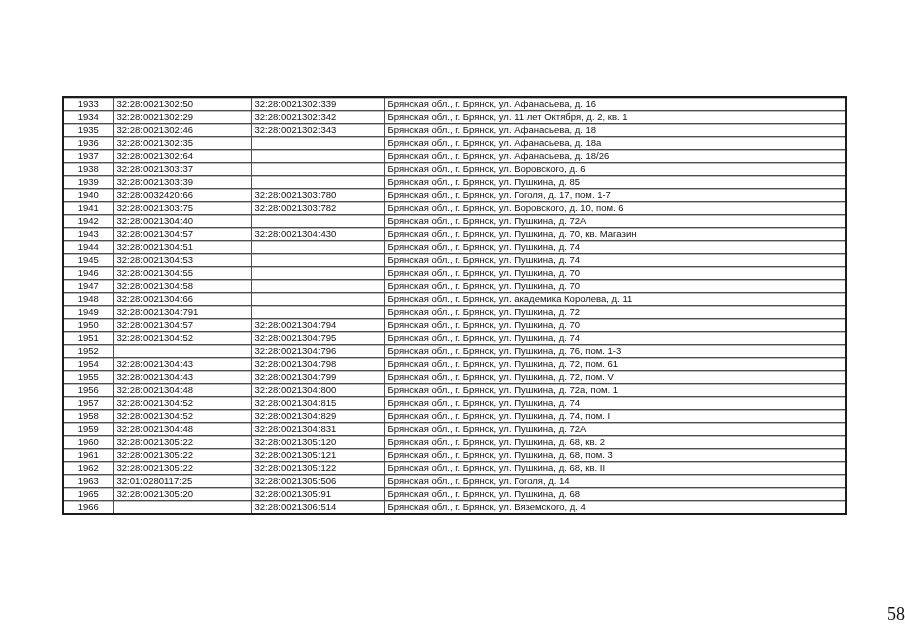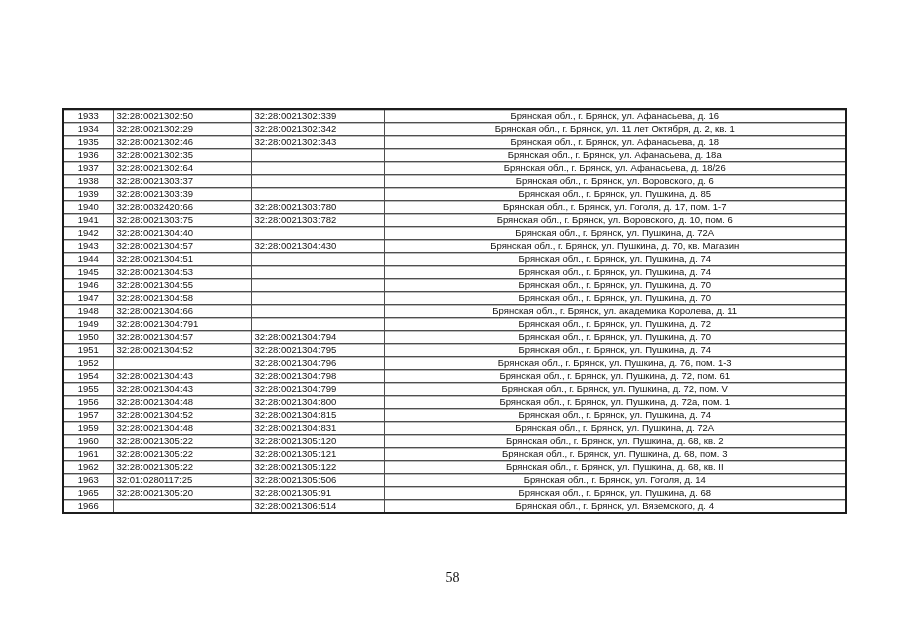--- a/index.html
+++ b/index.html
@@ -11,54 +11,54 @@
     position: relative;
     width: 905px;
     height: 640px;
     background: #ffffff;
     overflow: hidden;
     font-family: "Liberation Sans", sans-serif;
   }
   table#parcel-table {
     position: absolute;
     left: 62px;
-    top: 108px;
+    top: 96px;
     width: 783px;
     border-collapse: collapse;
     table-layout: fixed;
     border: 2px solid #1c1c1c;
   }
   #parcel-table td {
     border: 1px solid #4f4f4f;
     box-shadow: inset 0 1px 0 #b9b9b9;
     height: 12px;
     padding: 0 3px;
     font-size: 9.5px;
     line-height: 12px;
     color: #111111;
     white-space: nowrap;
     overflow: hidden;
     vertical-align: middle;
   }
   #parcel-table td.c1 { text-align: center; }
   #parcel-table td.c2 { text-align: left; }
   #parcel-table td.c3 { text-align: left; }
-  #parcel-table td.c4 { text-align: center; }
+  #parcel-table td.c4 { text-align: left; }
   col.w1 { width: 50px; }
   col.w2 { width: 138px; }
   col.w3 { width: 133px; }
   col.w4 { width: 462px; }
   #page-footer {
     position: absolute;
     left: 0;
-    top: 570px;
+    top: 604px;
     width: 905px;
-    text-align: center;
+    text-align: right;
     font-family: "Liberation Serif", serif;
-    font-size: 14px;
+    font-size: 18px;
     color: #111111;
   }
 </style>
 </head>
 <body>
 
 <div id="page">
   <table id="parcel-table">
     <colgroup>
       <col class="w1">
@@ -205,20 +205,26 @@
           <td class="c3">32:28:0021304:800</td>
           <td class="c4">Брянская обл., г. Брянск, ул. Пушкина, д. 72а, пом. 1</td>
         </tr>
         <tr>
           <td class="c1">1957</td>
           <td class="c2">32:28:0021304:52</td>
           <td class="c3">32:28:0021304:815</td>
           <td class="c4">Брянская обл., г. Брянск, ул. Пушкина, д. 74</td>
         </tr>
         <tr>
+          <td class="c1">1958</td>
+          <td class="c2">32:28:0021304:52</td>
+          <td class="c3">32:28:0021304:829</td>
+          <td class="c4">Брянская обл., г. Брянск, ул. Пушкина, д. 74, пом. I</td>
+        </tr>
+        <tr>
           <td class="c1">1959</td>
           <td class="c2">32:28:0021304:48</td>
           <td class="c3">32:28:0021304:831</td>
           <td class="c4">Брянская обл., г. Брянск, ул. Пушкина, д. 72А</td>
         </tr>
         <tr>
           <td class="c1">1960</td>
           <td class="c2">32:28:0021305:22</td>
           <td class="c3">32:28:0021305:120</td>
           <td class="c4">Брянская обл., г. Брянск, ул. Пушкина, д. 68, кв. 2</td>

